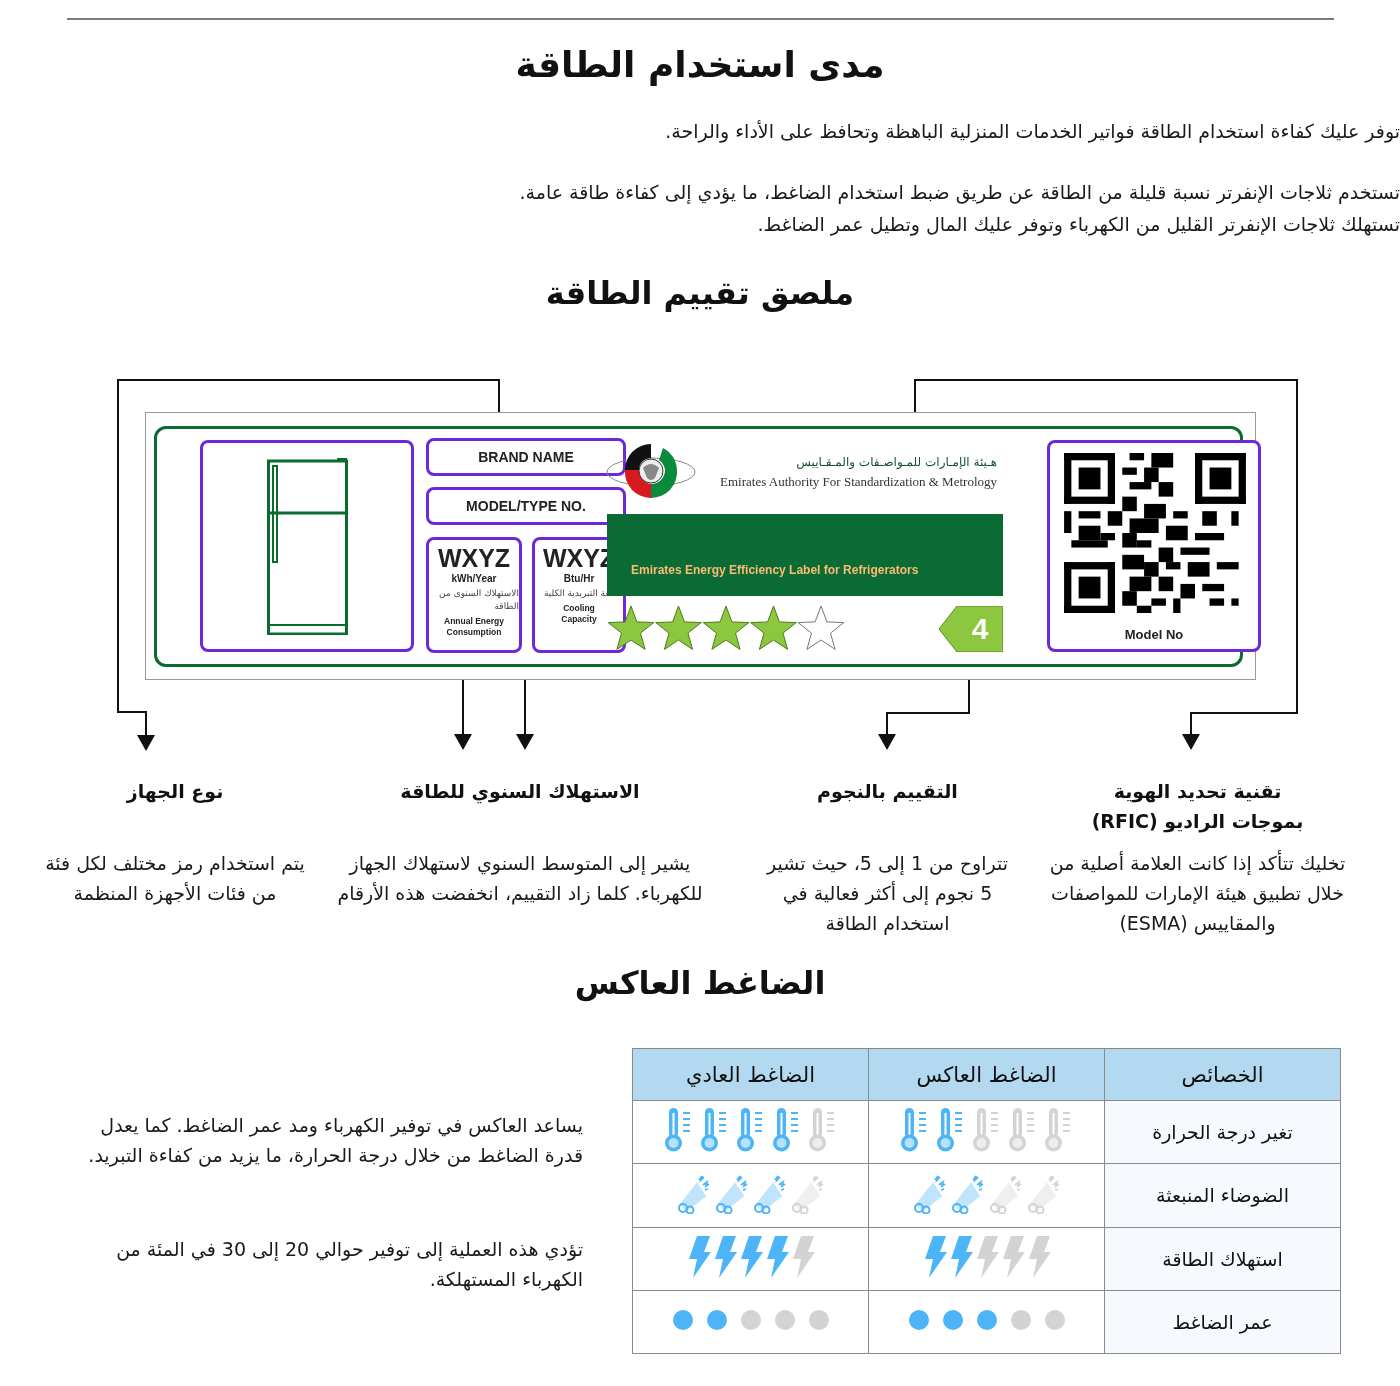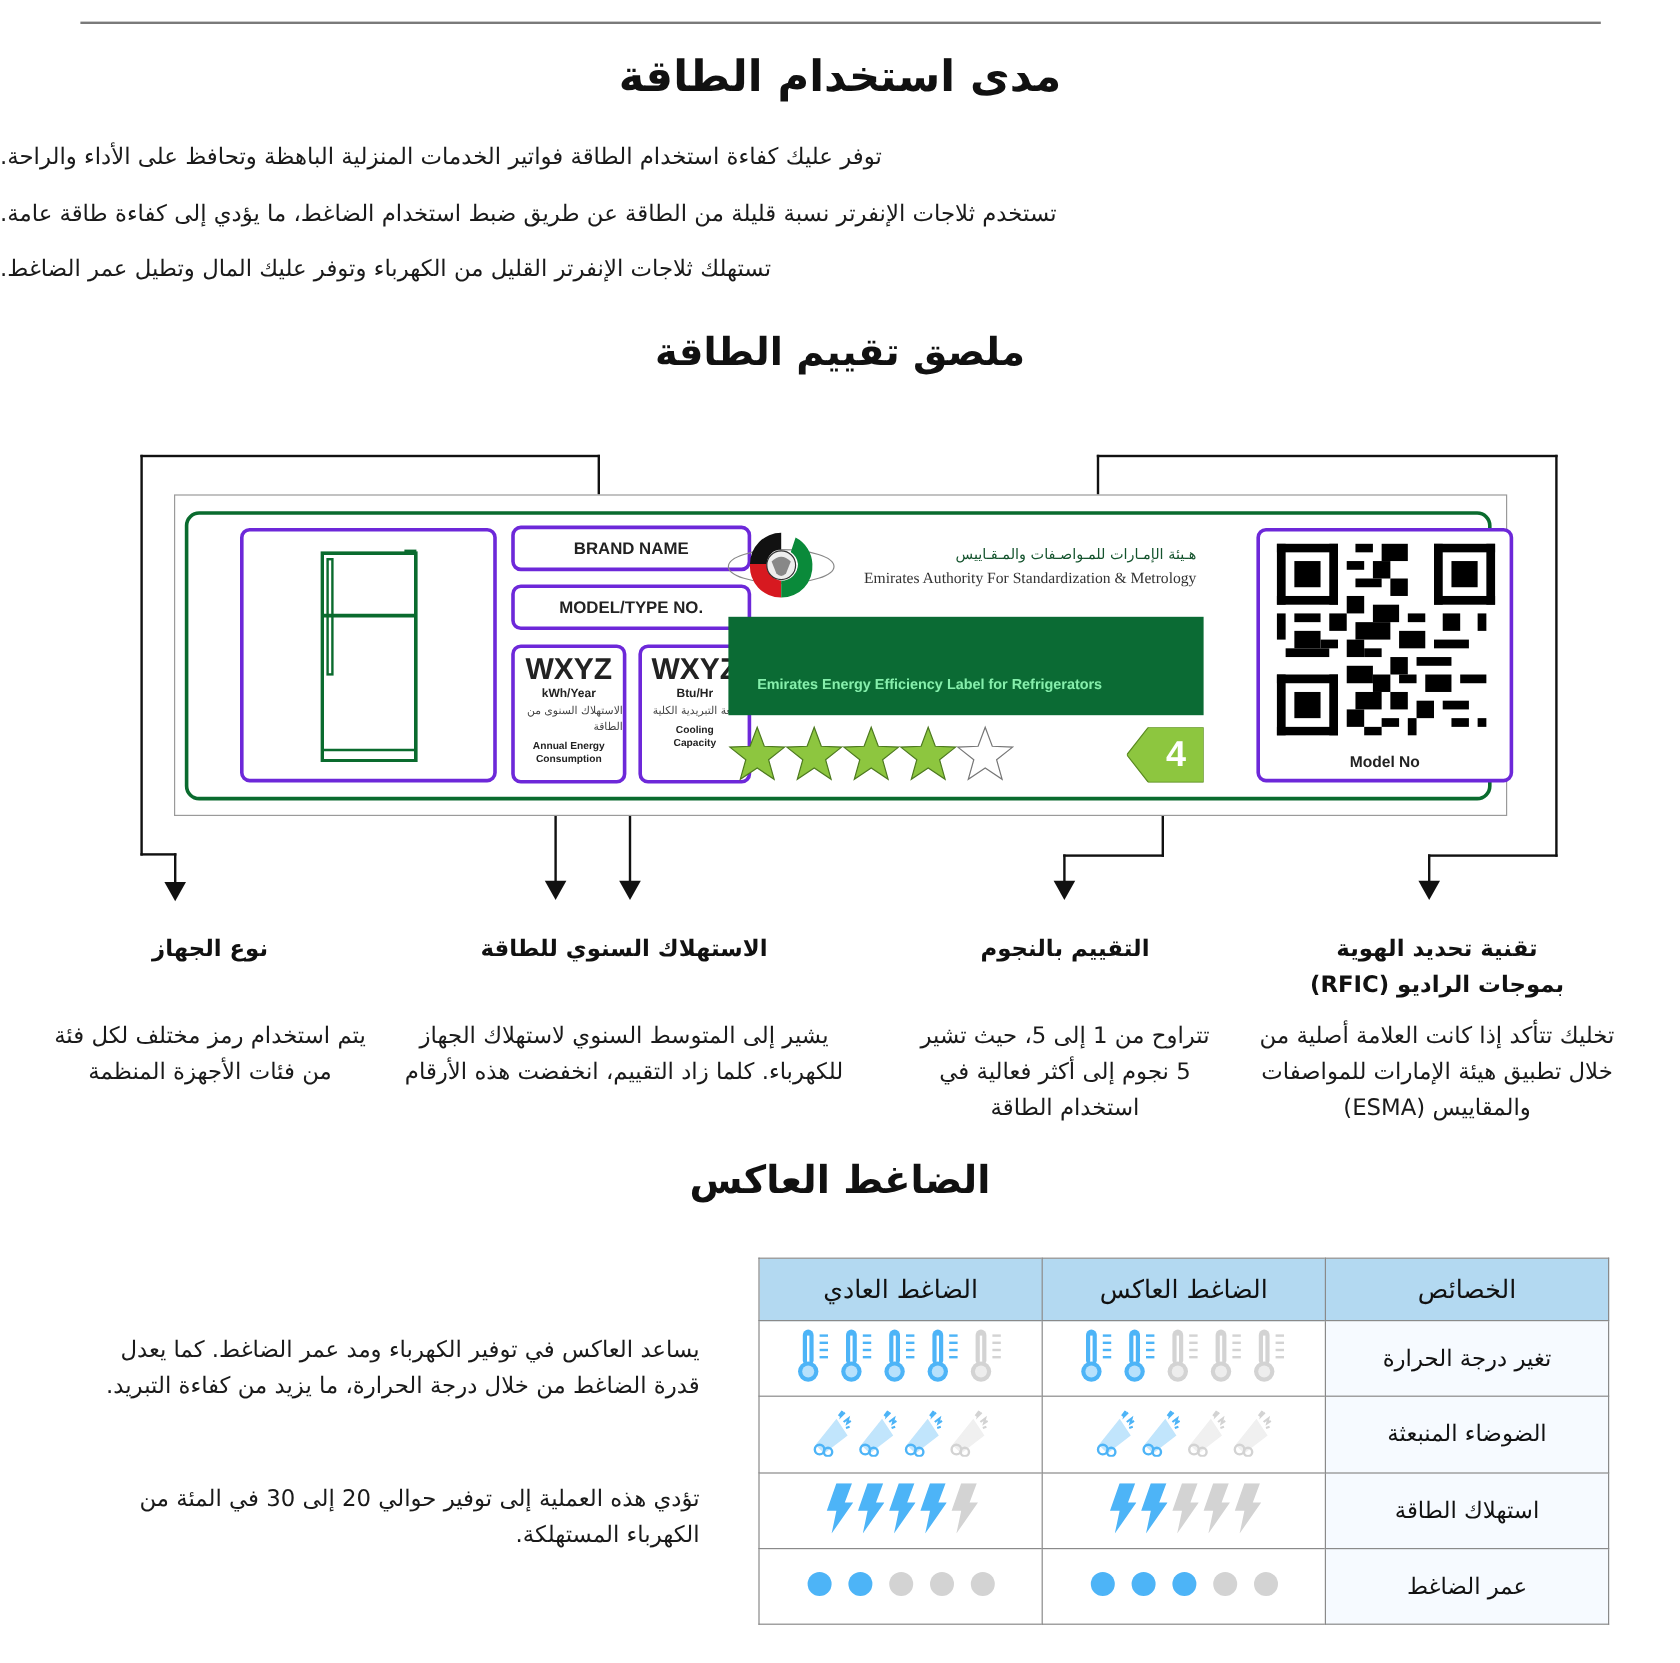--- a/index.html
+++ b/index.html
@@ -4,39 +4,39 @@
 <style>
   * { box-sizing: border-box; margin: 0; padding: 0; }
   html, body { width: 1400px; height: 1386px; background: #ffffff; overflow: hidden; }
   body { position: relative; font-family: "DejaVu Sans", sans-serif; color: #111; }
   .abs { position: absolute; }
   .rtl { direction: rtl; }
 
   #top-rule { left: 67px; top: 18px; width: 1267px; height: 2px; background: #7a7a7a; }
 
   .h1 { font-family: "DejaVu Sans", sans-serif; font-weight: bold; font-size: 36px; text-align: center; width: 1400px; left: 0; }
-  .intro { font-size: 19px; text-align: left; width: 1400px; left: 0; color: #1a1a1a; }
+  .intro { font-size: 19px; text-align: right; width: 1400px; left: 0; color: #1a1a1a; }
 
   
   .ln { position: absolute; background: #111; }
   .arrow { position: absolute; width: 0; height: 0; border-left: 9px solid transparent; border-right: 9px solid transparent; border-top: 16px solid #111; }
 
   
   #label-frame { left: 145px; top: 412px; width: 1111px; height: 268px; border: 1.5px solid #9a9a9a; background: #fff; }
   #label-outer { left: 154px; top: 426px; width: 1089px; height: 241px; border: 3px solid #0a6b2e; border-radius: 12px; }
   .gbox { position: absolute; border: 3px solid #6d28d9; border-radius: 8px; background: #fff; margin-left: 32px; }
   .lbl-txt { font-family: "Liberation Sans", sans-serif; font-weight: bold; text-align: center; color: #222; }
   .wx-big { font-family: "Liberation Sans", sans-serif; font-weight: bold; font-size: 25px; text-align: center; color: #222; margin-top: 4px; }
   .wx-unit { font-family: "Liberation Sans", sans-serif; font-weight: bold; font-size: 10px; text-align: center; color: #222; }
   .wx-ar { font-family: "DejaVu Serif", serif; font-size: 9px; color: #444; direction: rtl; line-height: 13px; margin-top: 3px; }
   .wx-en { font-family: "Liberation Sans", sans-serif; font-weight: bold; font-size: 8.5px; text-align: center; color: #222; line-height: 11px; margin-top: 3px; }
 
   #green-banner { left: 607px; top: 514px; width: 396px; height: 82px; background: #0b6b34; }
   #banner-ar { position: absolute; right: 18px; top: 20px; color: #fff; font-size: 17px; font-weight: bold; direction: rtl; font-family: "DejaVu Sans", sans-serif; }
-  #banner-en { position: absolute; left: 24px; top: 49px; color: #86efac; font-size: 12px; font-weight: bold; font-family: "Liberation Sans", sans-serif; }
+  #banner-en { position: absolute; left: 24px; top: 49px; color: #fdba74; font-size: 12px; font-weight: bold; font-family: "Liberation Sans", sans-serif; }
 
   #esma-ar { left: 697px; top: 455px; width: 300px; font-family: "DejaVu Serif", serif; font-size: 12px; text-align: right; color: #14532d; direction: rtl; letter-spacing: 1px; }
   #esma-en { left: 697px; top: 474px; width: 300px; font-family: "Liberation Serif", serif; font-size: 13px; text-align: right; color: #333; }
 
   #rating-badge { left: 939px; top: 606px; width: 64px; height: 46px; }
   #rating-num { position: absolute; left: 26px; top: 6px; width: 30px; text-align: center; font-family: "Liberation Sans", sans-serif; font-weight: bold; font-size: 30px; color: #fff; }
 
   
   .ct { font-weight: bold; font-size: 19px; text-align: center; direction: rtl; line-height: 30px; }
   .cd { font-size: 19px; text-align: center; direction: rtl; line-height: 30px; color: #1a1a1a; }
@@ -51,21 +51,21 @@
 
   .side-p { font-size: 19px; direction: rtl; text-align: right; line-height: 30px; color: #1a1a1a; }
 </style>
 </head>
 <body>
 
 <div id="top-rule" class="abs"></div>
 
 <div class="abs h1" style="top:44px;">مدى استخدام الطاقة</div>
 <div class="abs intro rtl" style="top:120px;">توفر عليك كفاءة استخدام الطاقة فواتير الخدمات المنزلية الباهظة وتحافظ على الأداء والراحة.</div>
-<div class="abs intro rtl" style="top:167px;">تستخدم ثلاجات الإنفرتر نسبة قليلة من الطاقة عن طريق ضبط استخدام الضاغط، ما يؤدي إلى كفاءة طاقة عامة.</div>
+<div class="abs intro rtl" style="top:181px;">تستخدم ثلاجات الإنفرتر نسبة قليلة من الطاقة عن طريق ضبط استخدام الضاغط، ما يؤدي إلى كفاءة طاقة عامة.</div>
 <div class="abs intro rtl" style="top:213px;">تستهلك ثلاجات الإنفرتر القليل من الكهرباء وتوفر عليك المال وتطيل عمر الضاغط.</div>
 
 <div class="abs h1" style="top:274px; font-size:32px;">ملصق تقييم الطاقة</div>
 
 <div>
   <div class="ln" style="left:117px; top:379px; width:383px; height:2px;"></div>
   <div class="ln" style="left:117px; top:379px; width:2px; height:334px;"></div>
   <div class="ln" style="left:498px; top:379px; width:2px; height:48px;"></div>
   <div class="ln" style="left:117px; top:711px; width:30px; height:2px;"></div>
   <div class="ln" style="left:145px; top:711px; width:2px; height:26px;"></div>

